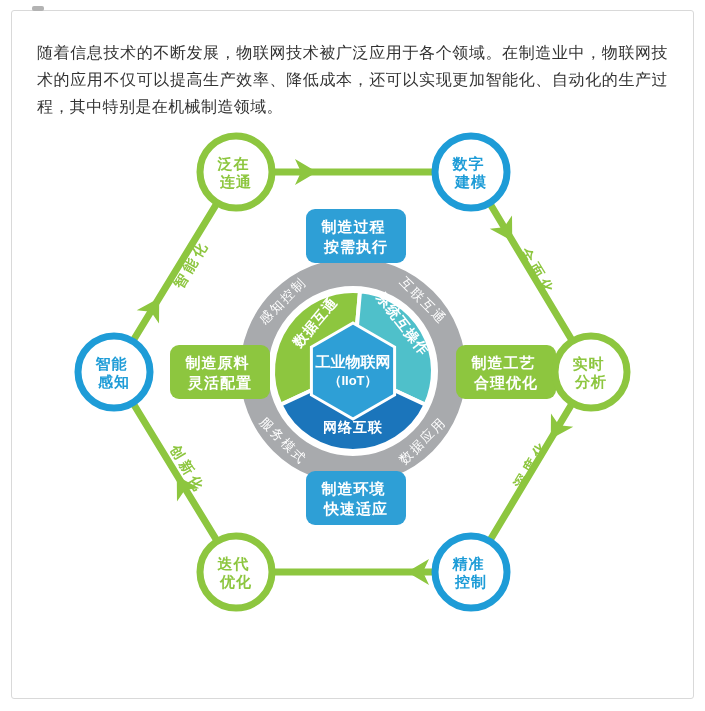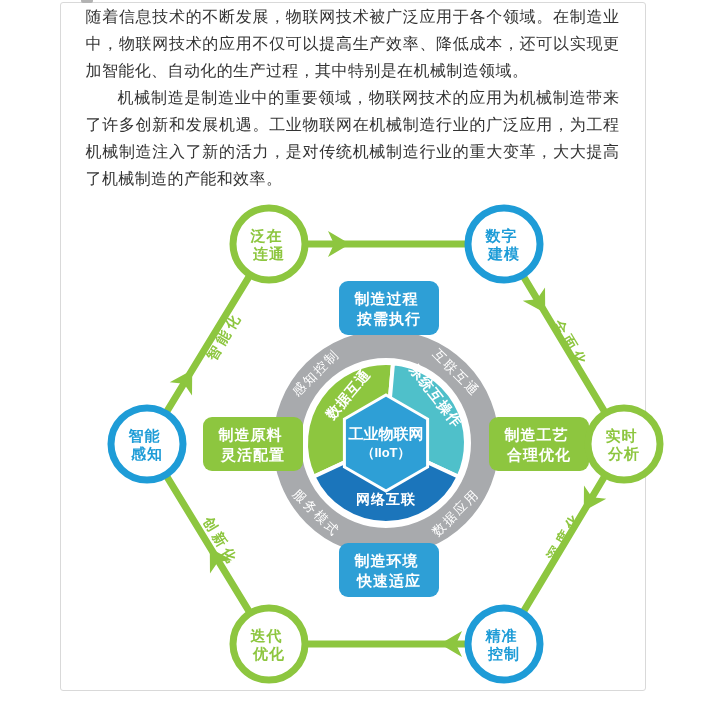--- a/index.html
+++ b/index.html
@@ -1,20 +1,20 @@
 <!DOCTYPE html>
 <html lang="zh"><head>
 <meta charset="utf-8">
 <style>
   html,body { margin:0; padding:0; background:#ffffff; }
   body { font-family:"Liberation Serif","DejaVu Serif",serif; }
   .page {
-    width:586px; height:689px; margin:2px auto; box-sizing:border-box;
+    width:683px; height:689px; margin:10px auto; box-sizing:border-box;
     background:#fff; border:1px solid #d9d9d9; border-radius:3px;
-    padding:0 25px 0 25px; position:relative;
+    padding:28px 25px 0 25px; position:relative;
   }
   .corner-mark {
     position:absolute; top:-5px; left:20px; width:12px; height:5px;
     background:#b3b3b3; border-radius:2px;
   }
   .para {
     font-size:16px; line-height:27px; color:#333333; margin:0;
     text-align:justify; letter-spacing:0.4px;
   }
   .para.indent { text-indent:2em; }
@@ -35,21 +35,20 @@
   .node-circle { fill:#ffffff; stroke-width:7; }
   .node-text { font-size:15px; font-weight:bold; text-anchor:middle; letter-spacing:1px; }
 </style>
 </head>
 <body>
 
 <div class="page">
   <div class="corner-mark"></div>
 
   <p class="para">随着信息技术的不断发展，物联网技术被广泛应用于各个领域。在制造业中，物联网技术的应用不仅可以提高生产效率、降低成本，还可以实现更加智能化、自动化的生产过程，其中特别是在机械制造领域。</p>
-  <p class="para indent">机械制造是制造业中的重要领域，物联网技术的应用为机械制造带来了许多创新和发展机遇。工业物联网在机械制造行业的广泛应用，为工程机械制造注入了新的活力，是对传统机械制造行业的重大变革，大大提高了机械制造的产能和效率。</p>
 
   <div class="diagram-wrap">
     <svg width="600" height="500" viewBox="0 0 600 500" xmlns="http://www.w3.org/2000/svg">
 
       <path class="hex-edges" d="M 183 48 L 418 48 L 538 248 L 418 448 L 183 448 L 61 248 Z" stroke="#8DC63F"></path>
 
       <g>
         <polygon points="14,0 -8,-13 -2,0 -8,13" transform="translate(250,48)" fill="#8DC63F"></polygon>
         <polygon points="14,0 -8,-13 -2,0 -8,13" transform="translate(452,105) rotate(59)" fill="#8DC63F"></polygon>
         <polygon points="14,0 -8,-13 -2,0 -8,13" transform="translate(505,303) rotate(121)" fill="#8DC63F"></polygon>

